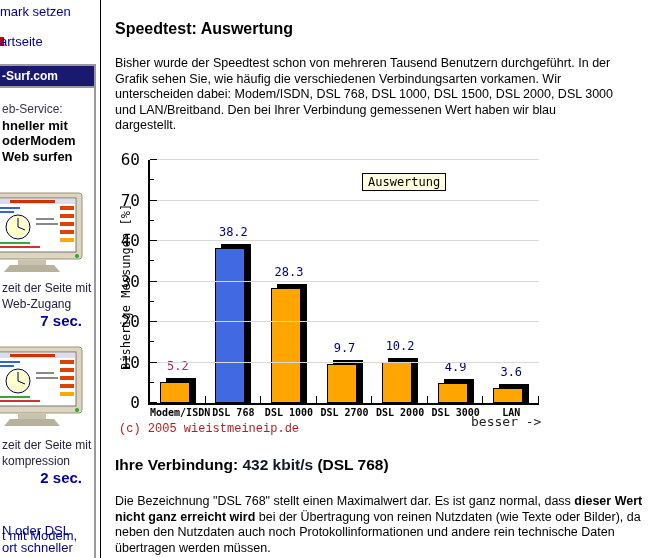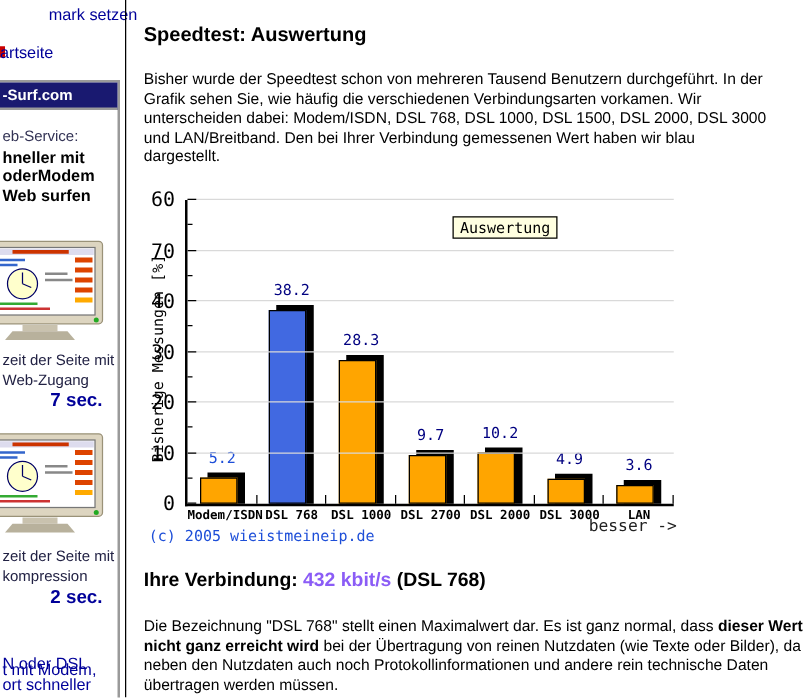--- a/index.html
+++ b/index.html
@@ -24,21 +24,21 @@
   .svc-bold{font-size:13px;font-weight:bold;color:#000000;}
   .cap{font-size:12px;color:#222244;}
   .secs{position:absolute;right:12px;font-size:15px;font-weight:bold;color:#000099;white-space:nowrap;}
   .foot-line{font-size:13px;color:#000099;}
   .monitor{position:absolute;left:18px;}
   .divider{position:absolute;left:100px;top:0;width:1px;height:558px;background:#000000;}
   
   .main-title{position:absolute;left:115px;top:20px;font-size:16px;font-weight:bold;margin:0;}
   .intro{position:absolute;left:115px;top:56px;width:505px;font-size:12.5px;line-height:15.5px;margin:0;}
   .result-h{position:absolute;left:115px;top:456px;font-size:15.5px;font-weight:bold;margin:0;white-space:nowrap;}
-  .result-h .red{color:#8b5cf6;}
+  .result-h .red{color:#0f172a;}
   .outro{position:absolute;left:115px;top:494px;width:535px;font-size:12.5px;line-height:15.5px;margin:0;}
   
   .chart{position:absolute;left:113px;top:148px;width:445px;height:300px;
          font-family:"DejaVu Sans Mono",monospace;}
   .plot{position:absolute;left:35px;top:12px;width:389px;height:243px;
         border-left:2px solid #000;border-bottom:2px solid #000;box-sizing:content-box;}
   .gridline{position:absolute;left:0;width:100%;height:1px;background:#d9d9d9;}
   .tick-major{position:absolute;left:0;width:7px;height:1px;background:#000;}
   .tick-minor{position:absolute;left:0;width:4px;height:1px;background:#000;}
   .yticks{position:absolute;left:0;top:12px;width:29px;height:243px;}
@@ -50,27 +50,27 @@
   .bar-shadow{position:absolute;bottom:0;left:50%;margin-left:-12px;width:30px;background:#000;}
   .bar-fill{position:absolute;bottom:0;left:50%;margin-left:-18px;width:30px;
             border:1px solid #000;box-sizing:border-box;}
   .bar-value{position:absolute;width:100%;text-align:center;font-size:12px;color:#000080;}
   .bar-label{position:absolute;top:100%;margin-top:4px;width:100%;text-align:center;
              font-size:10px;font-weight:bold;white-space:nowrap;}
   .xtick{position:absolute;right:0;bottom:0;width:1px;height:7px;background:#000;}
   .legend{position:absolute;left:212px;top:13px;background:#ffffe0;border:1px solid #000;
           padding:1px 5px;font-size:12px;}
   .besser{position:absolute;left:358px;top:266px;font-size:13px;color:#222;}
-  .copyright{position:absolute;left:6px;top:274px;font-size:12px;color:#1d4ed8;}
+  .copyright{position:absolute;left:6px;top:274px;font-size:12px;color:#b91c1c;font-family:Liberation Mono, monospace;}
 </style>
 </head>
 <body>
 
 <div class="sidebar">
-  <a class="side-link" style="left:12px;top:4px;padding-left:27px;">mark setzen</a>
+  <a class="side-link" style="left:0;top:4px;">mark setzen</a>
   <span class="red-bullet"></span>
   <a class="side-link" style="left:0;top:34px;">artseite</a>
 
   <div class="side-box">
     <div class="side-box-header">-Surf.com</div>
 
     <span class="txt svc" style="top:36px;">eb-Service:</span>
     <span class="txt svc-bold" style="top:52px;">hneller mit</span>
     <span class="txt svc-bold" style="top:67px;">oderModem</span>
     <span class="txt svc-bold" style="top:83px;">Web surfen</span>
@@ -155,21 +155,21 @@
       <div class="ytick-label" style="bottom: 34.5px;">10</div>
       <div class="ytick-label" style="bottom: 75px;">20</div>
       <div class="ytick-label" style="bottom: 115.5px;">30</div>
       <div class="ytick-label" style="bottom: 156px;">40</div>
       <div class="ytick-label" style="bottom: 196.5px;">70</div>
       <div class="ytick-label" style="bottom: 237px;">60</div>
     </div>
   <div class="plot" id="plot">
     <div class="bars" id="bars">
         <div class="bar-slot">
-          <div class="bar-value" style="bottom: 30.06px; color: #1d4ed8;">5.2</div>
+          <div class="bar-value" style="bottom: 30.06px; color: #be185d;">5.2</div>
           <div class="bar-shadow" style="height: 25.06px;"></div>
           <div class="bar-fill" style="height: 21.06px; background: rgb(255, 165, 0);"></div>
           <div class="xtick"></div>
           <div class="bar-label">Modem/ISDN</div>
         </div>
         <div class="bar-slot">
           <div class="bar-value" style="bottom: 163.71px; color: rgb(0, 0, 128);">38.2</div>
           <div class="bar-shadow" style="height: 158.71px;"></div>
           <div class="bar-fill" style="height: 154.71px; background: rgb(65, 105, 225);"></div>
           <div class="xtick"></div>

